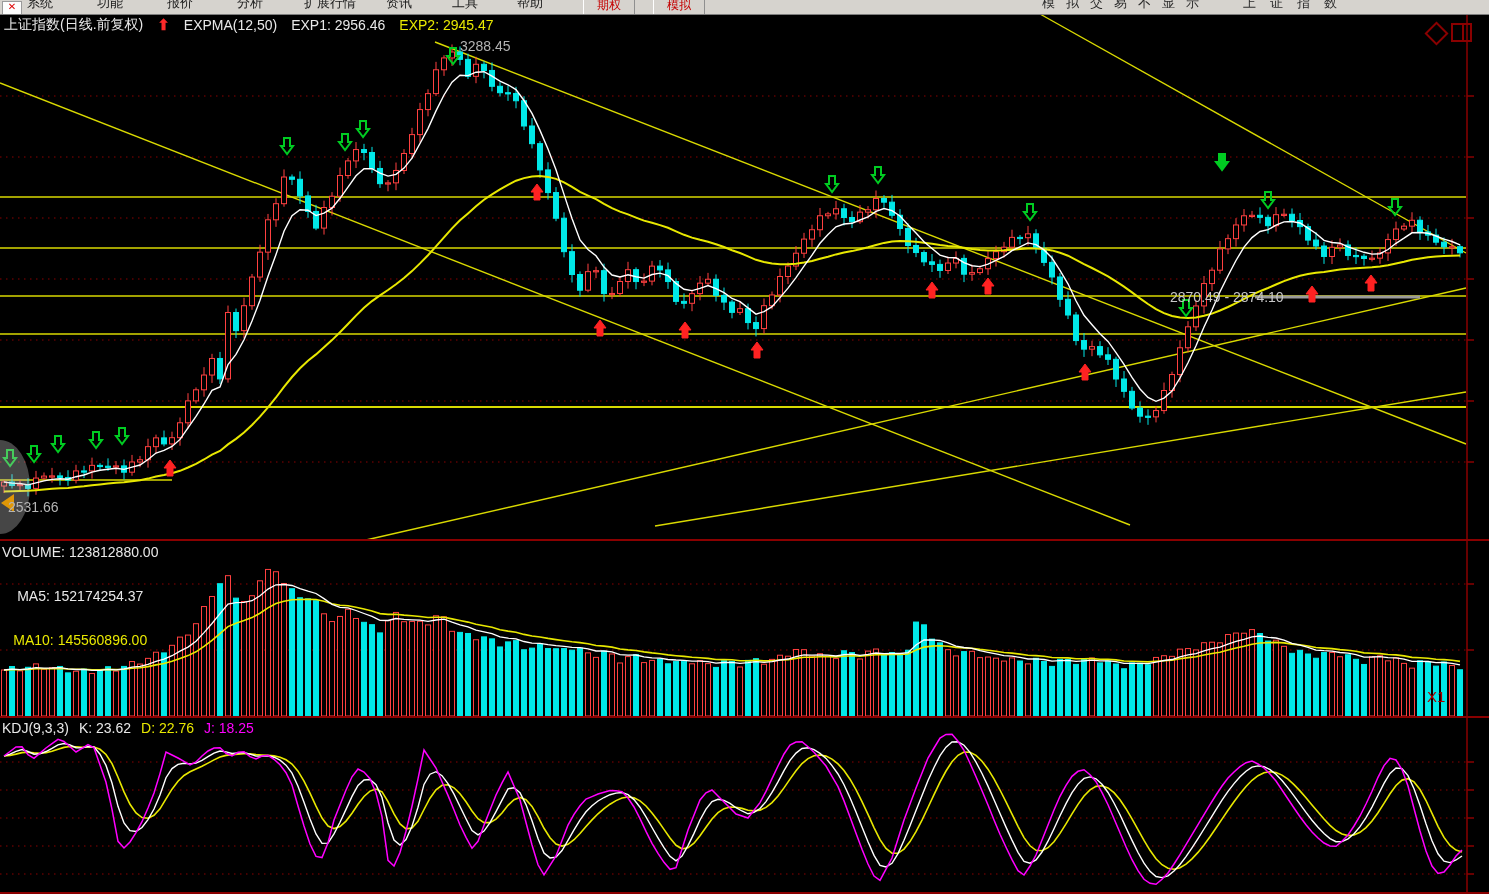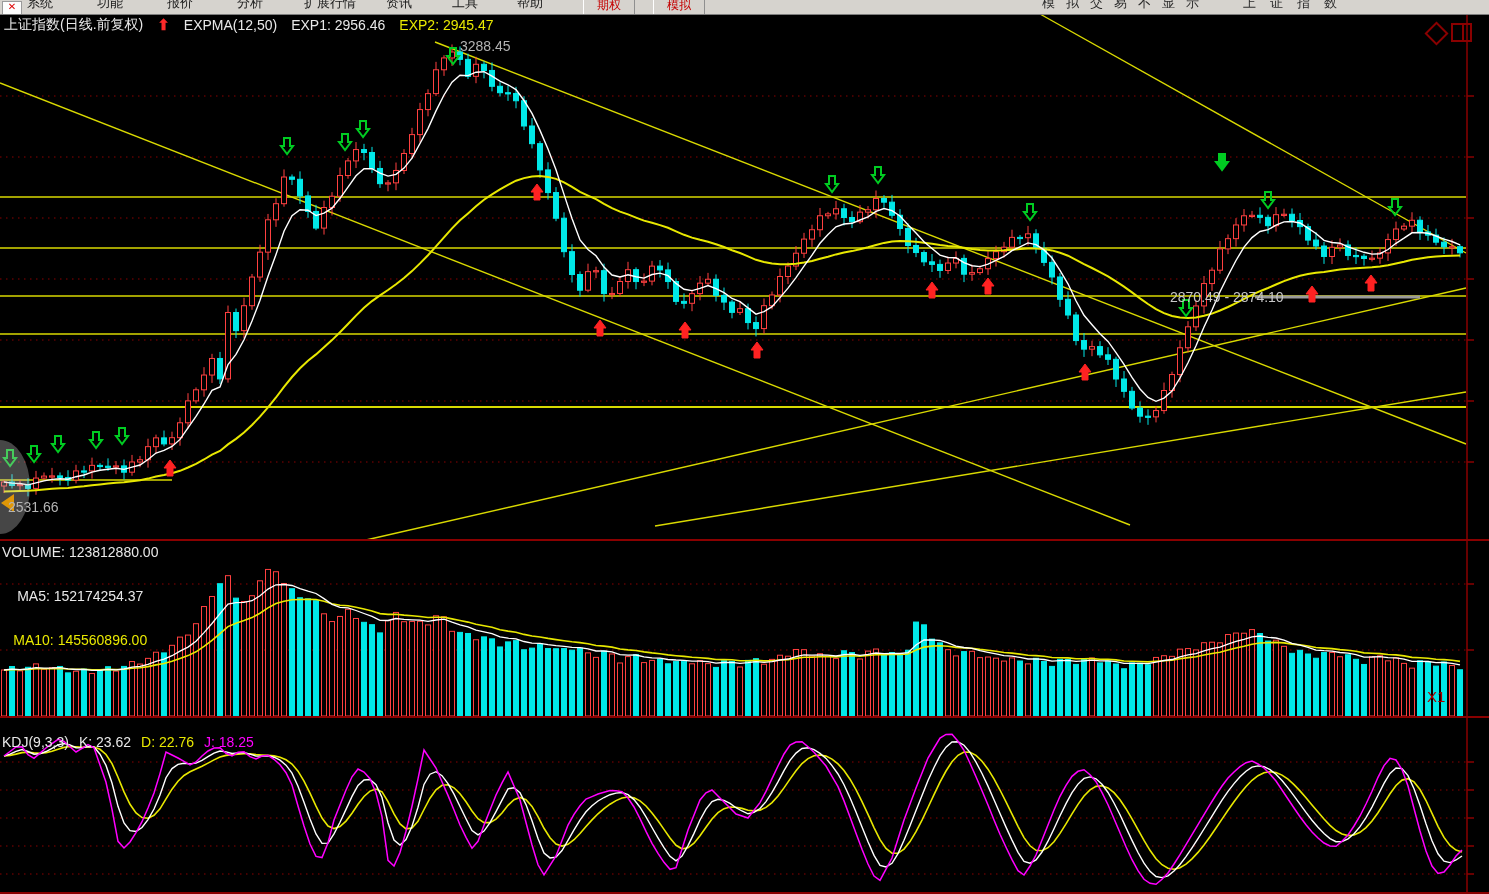--- a/index.html
+++ b/index.html
@@ -693,21 +693,21 @@
   <div class="ovl gray" style="left:460px;top:38px;">3288.45</div>
   <div class="ovl gray" style="left:8px;top:499px;">2531.66</div>
   <div class="ovl" style="left:1170px;top:289px;color:#c8c8c8;">2870.49 - 2874.10</div>
 
   <div class="ovl hdr" style="left:2px;top:544px;gap:28px;flex-direction:column;">
     <span class="w">VOLUME: 123812880.00</span>
     <span class="w">MA5: 152174254.37</span>
     <span class="y">MA10: 145560896.00</span>
   </div>
 
-  <div class="ovl hdr" style="left:2px;top:720px;gap:10px;margin-top:14px;">
+  <div class="ovl hdr" style="left:2px;top:720px;gap:10px;">
     <span class="w">KDJ(9,3,3)</span>
     <span class="w">K: 23.62</span>
     <span class="y">D: 22.76</span>
     <span class="m">J: 18.25</span>
   </div>
 
   <div class="ovl dkred" style="left:1427px;top:688px;font-size:15px;">X1</div>
 
 </div>
 

